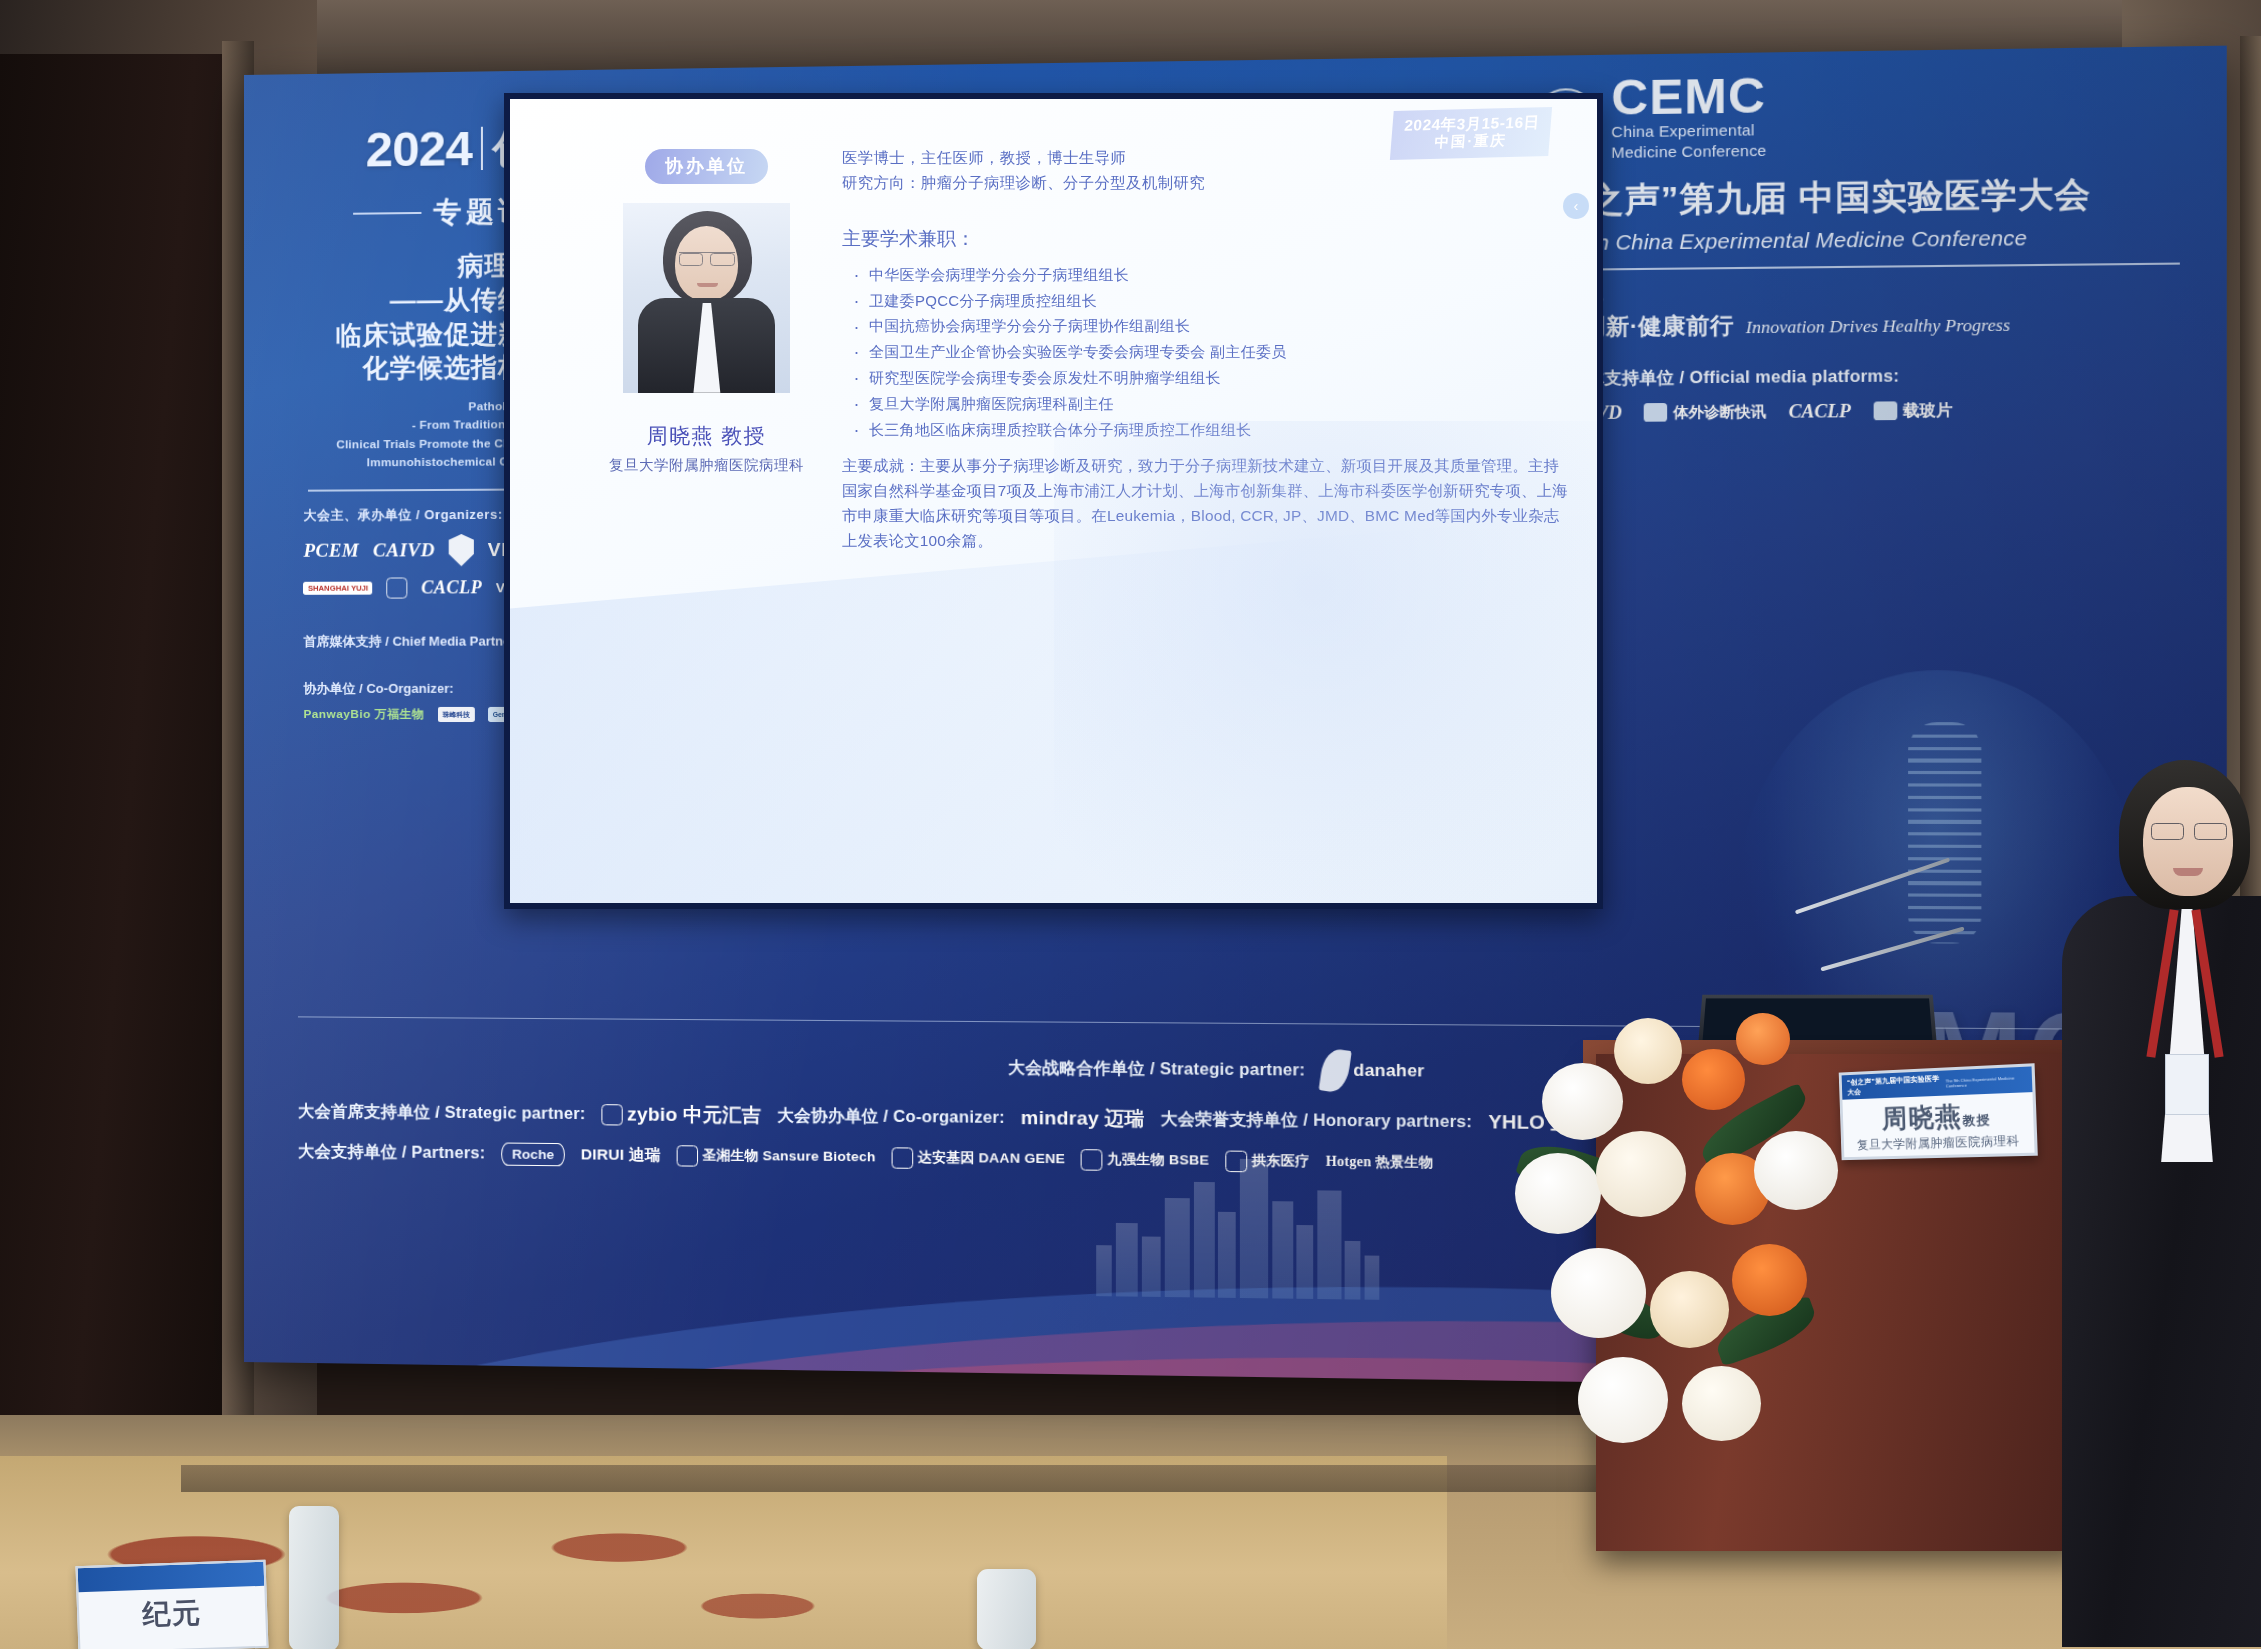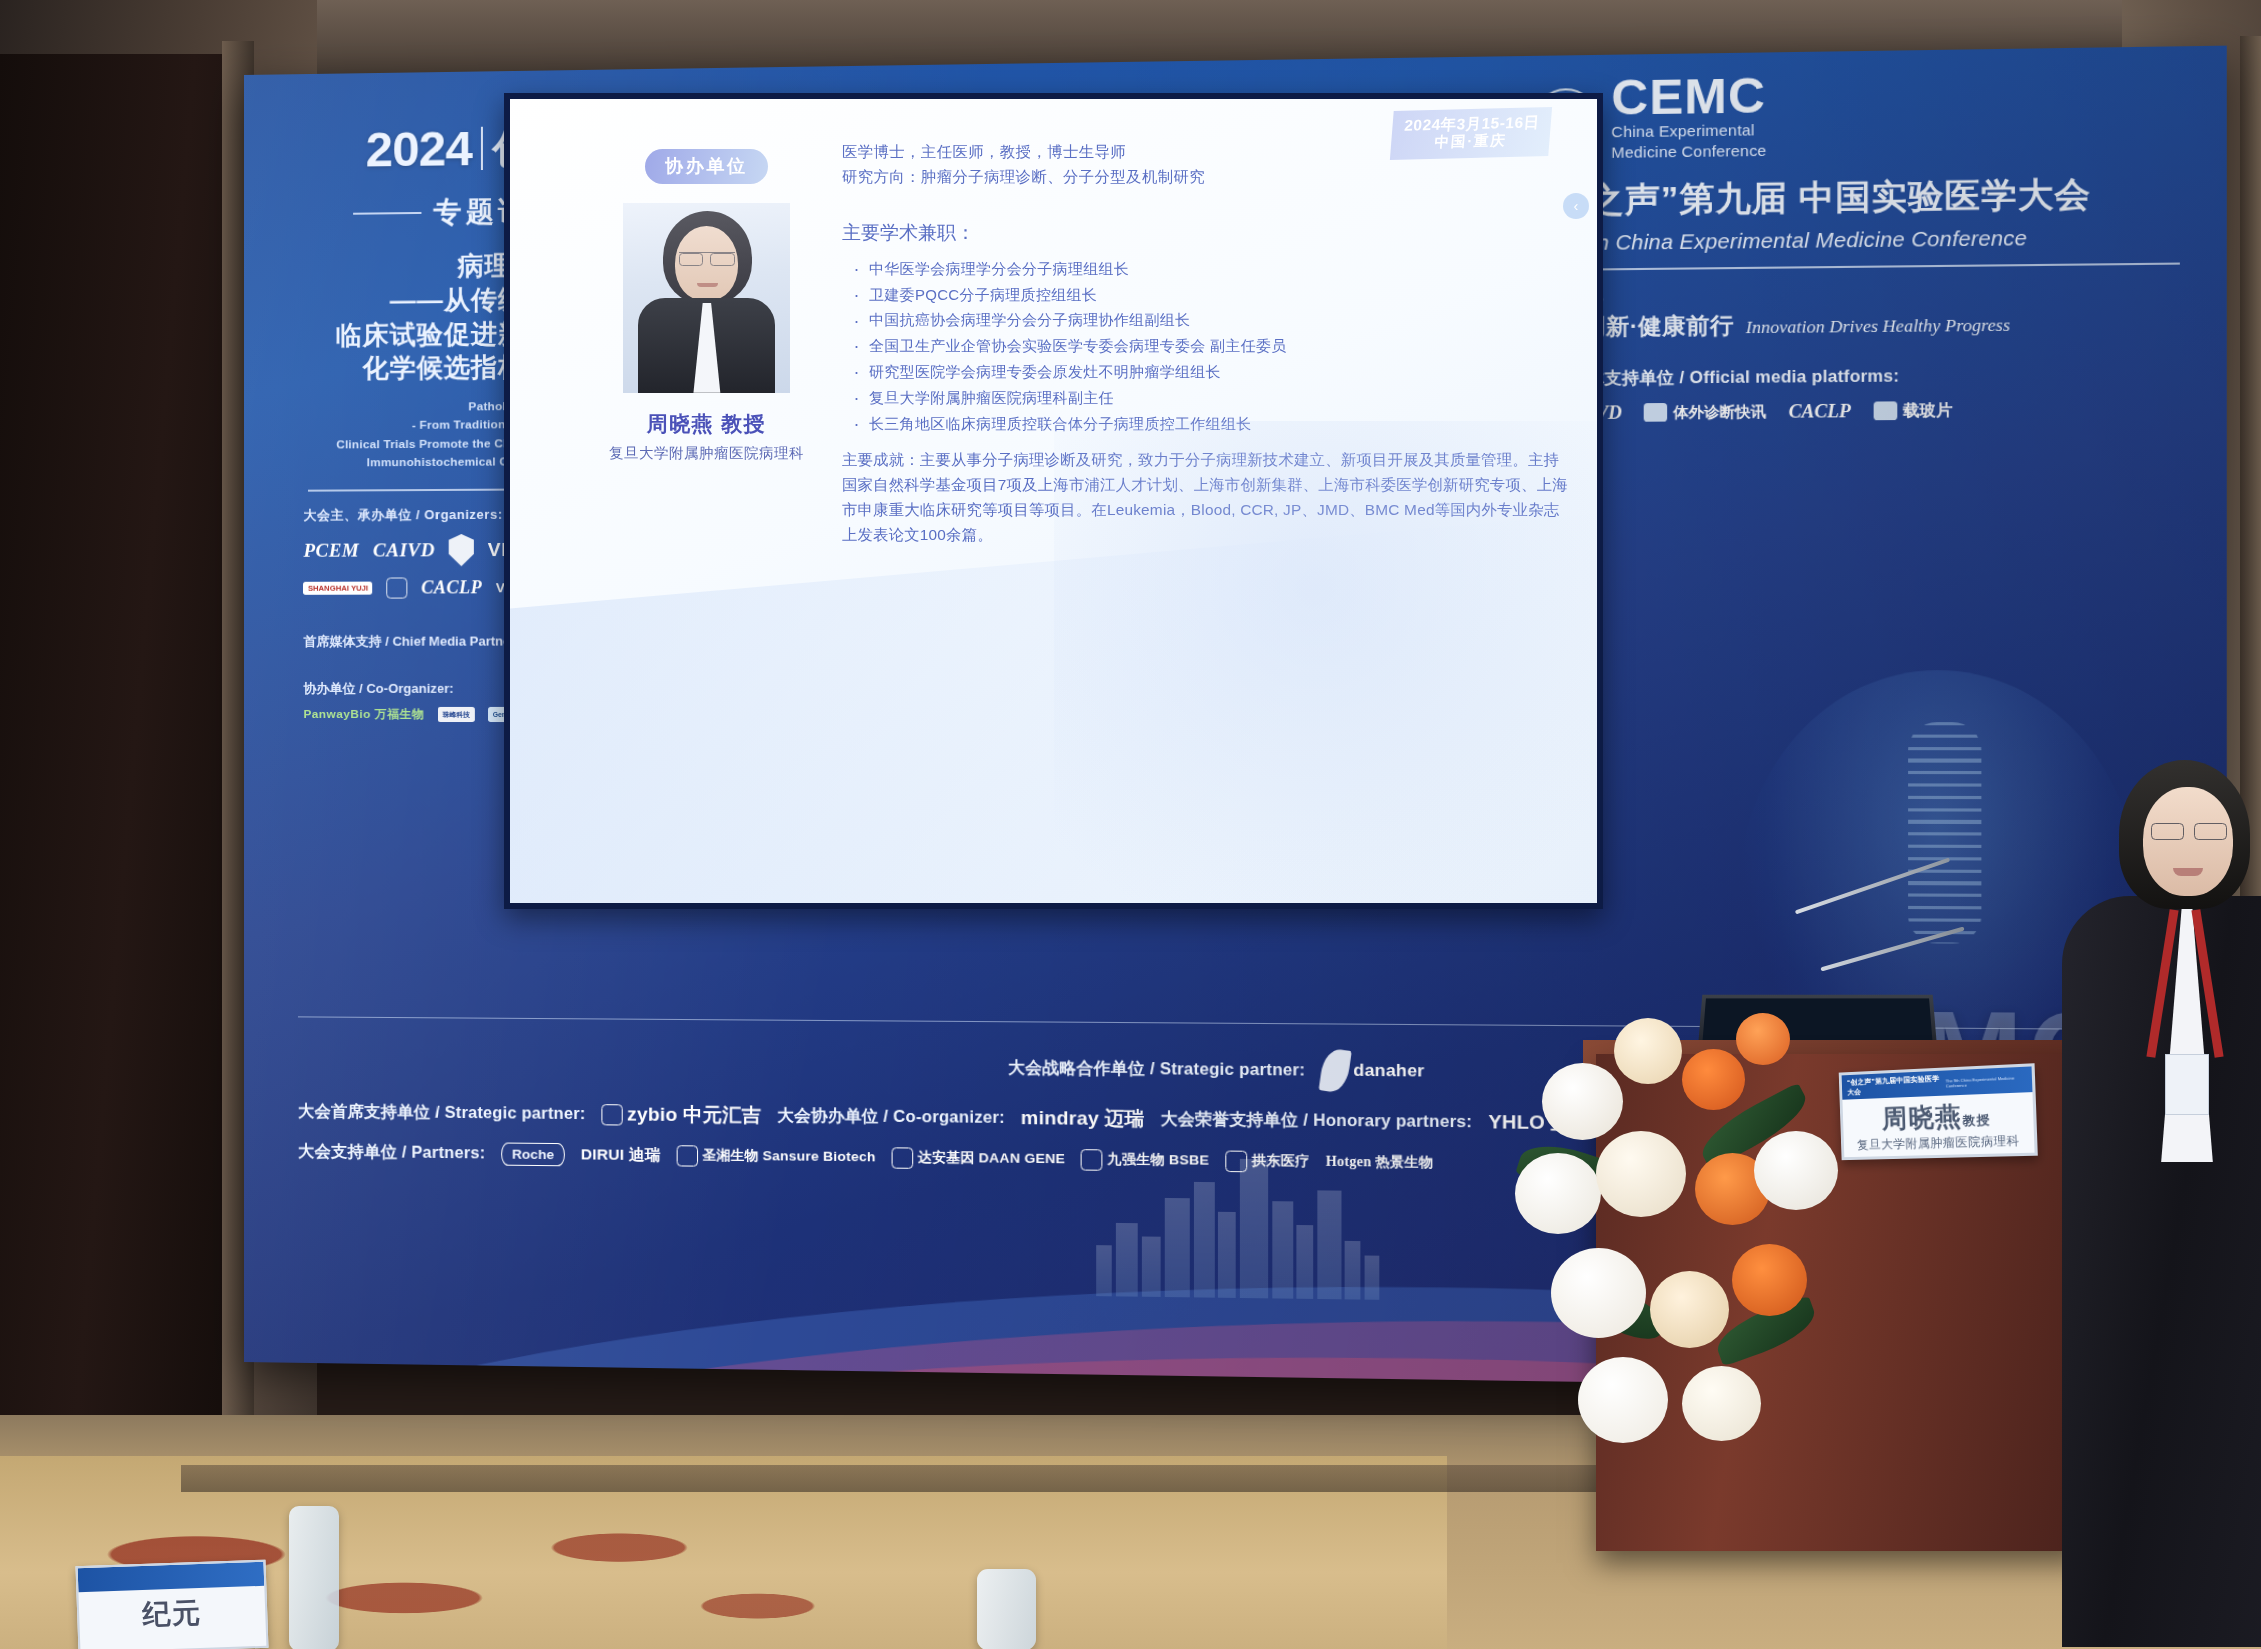--- a/index.html
+++ b/index.html
@@ -130,24 +130,24 @@
   .p-glass{position:absolute;left:56px;top:49px;width:56px;height:11.8px;
          border-top:1.8px solid #6a6a74;opacity:.75;}
   .p-glass::before,.p-glass::after{content:"";position:absolute;top:0;width:22.6px;height:11px;
          border:1.8px solid #6a6a74;border-radius:3.6px;}
   .p-glass::before{left:0;} .p-glass::after{right:0;}
   .p-mouth{position:absolute;left:74px;top:80px;width:21px;height:4.5px;border-radius:0 0 11px 11px;background:#c08e86;}
   .p-body{position:absolute;left:15.4px;top:95px;width:137px;height:97px;border-radius:27px 27px 0 0;
          background:linear-gradient(180deg,#3d4048,#22242b);}
   .p-shirt{position:absolute;left:63px;top:100px;width:42px;height:90px;background:#f4f6fa;
          clip-path:polygon(40% 0,60% 0,82% 100%,18% 100%);}
-  .guest-name{margin-top:17px;font-size:21px;font-weight:700;color:#4a51b8;letter-spacing:1.4px;}
+  .guest-name{margin-top:29px;font-size:21px;font-weight:400;color:#4a51b8;letter-spacing:1.4px;}
   .guest-org{margin-top:6.3px;font-size:14.5px;color:#5c6ab5;letter-spacing:0.5px;}
 
-  .bio{position:absolute;left:332px;top:41px;right:27px;color:#5a6fc4;}
+  .bio{position:absolute;left:332px;top:47px;right:27px;color:#5a6fc4;}
   .bio .ln{font-size:15.4px;line-height:1.62;letter-spacing:0.4px;}
   .bio .sec{margin-top:28px;font-size:19px;line-height:1.62;}
   .bio ul{margin:7.2px 0 0 8.1px;list-style:none;}
   .bio li{font-size:15px;line-height:1.72;letter-spacing:0.3px;position:relative;padding-left:19px;}
   .bio li::before{content:"·";position:absolute;left:3.6px;top:-1.8px;font-size:18px;}
   .bio .para{margin-top:11.8px;font-size:15.4px;line-height:1.62;letter-spacing:0.2px;}
 
   
   .right-panel{position:absolute;right:43px;top:18px;width:601px;color:#f0f6ff;}
   .cemc-head{display:flex;align-items:center;gap:13.6px;}

